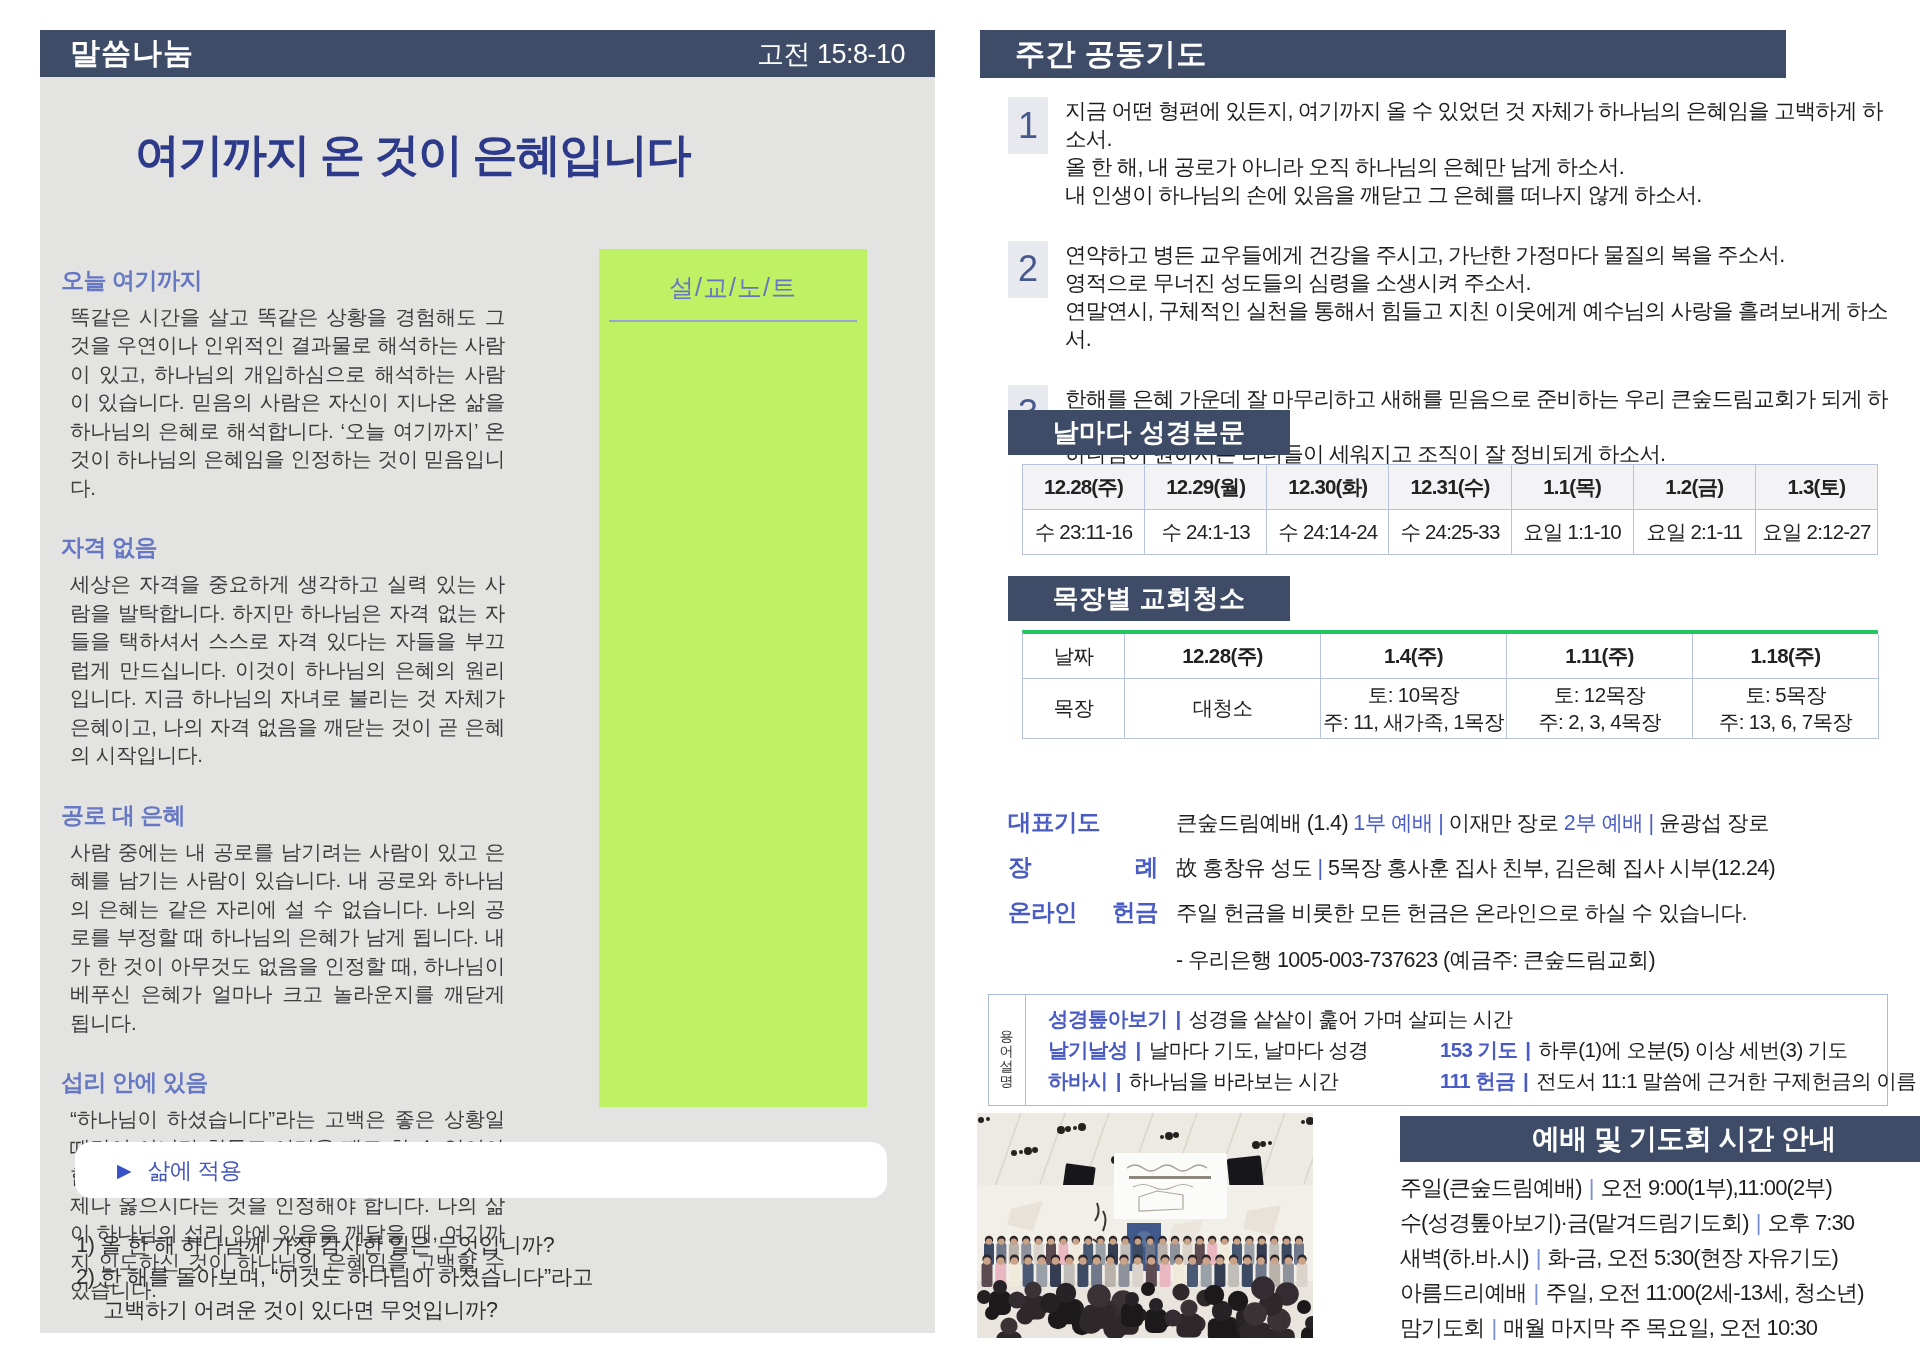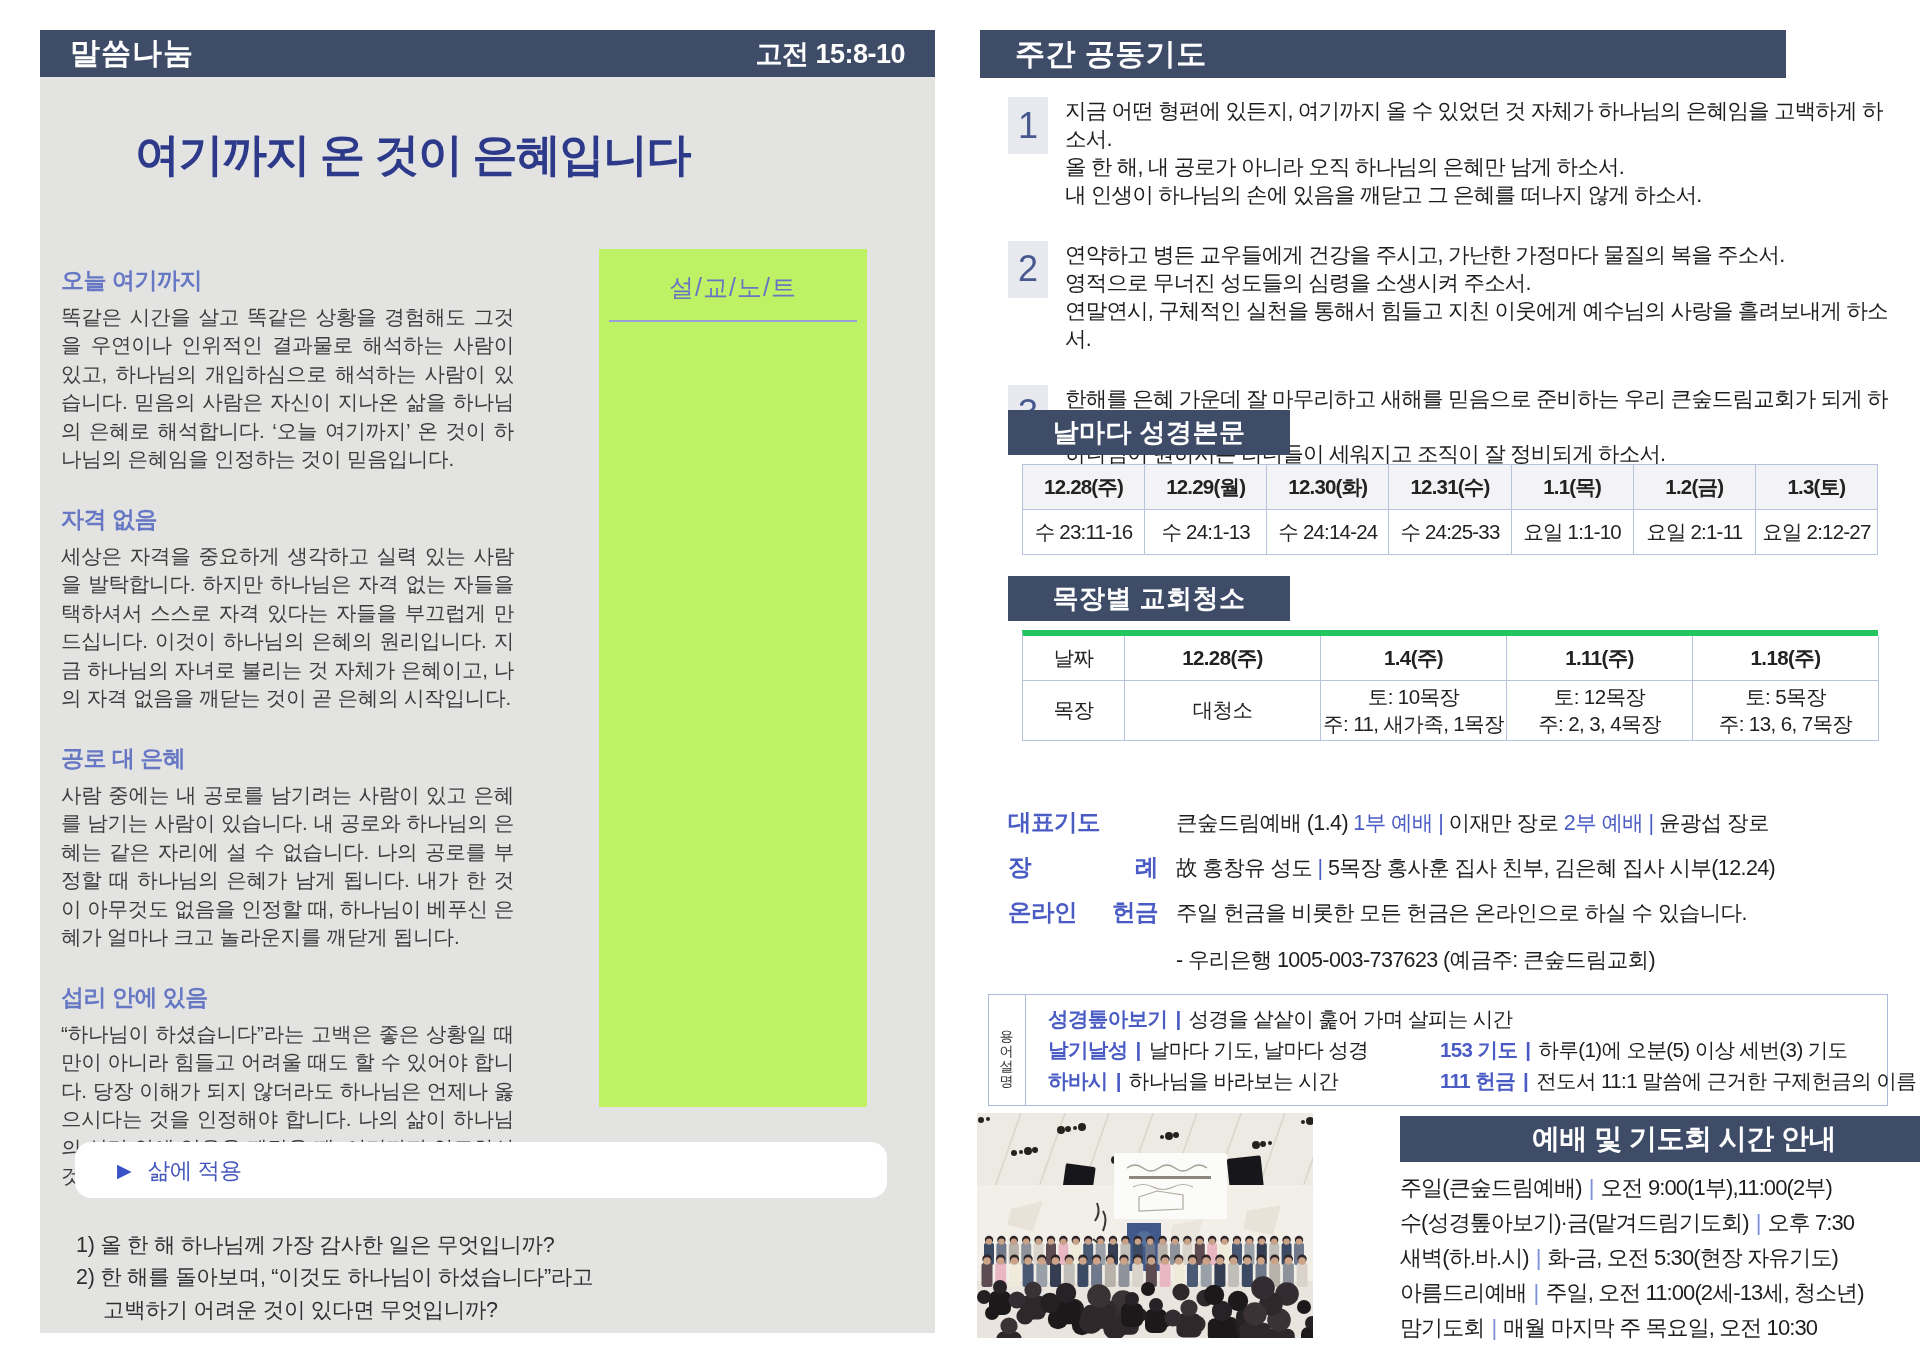--- a/index.html
+++ b/index.html
@@ -3,27 +3,27 @@
 <meta charset="utf-8">
 <style>
   html,body{margin:0;padding:0;background:#ffffff;}
   body{font-family:"Liberation Sans","DejaVu Sans",sans-serif;}
   #page{position:relative;width:1920px;height:1358px;background:#fff;overflow:hidden;}
 
   
   .left-header{position:absolute;left:40px;top:30px;width:895px;height:47px;background:#3e4c68;
     display:flex;align-items:center;justify-content:space-between;padding:0 30px;box-sizing:border-box;color:#fff;}
   .lh-title{font-size:30px;font-weight:bold;letter-spacing:1px;}
-  .lh-verse{font-size:27px;font-weight:bold;letter-spacing:-0.5px;}
+  .lh-verse{font-size:27px;font-weight:normal;letter-spacing:-0.5px;}
   .left-panel{position:absolute;left:40px;top:77px;width:895px;height:1256px;background:#e3e3e2;}
   .sermon-title{position:absolute;left:0;top:48px;width:745px;text-align:center;
     font-size:45px;font-weight:bold;color:#2d3a8a;letter-spacing:-1.5px;}
   .sections{position:absolute;left:21px;top:188px;width:453px;}
   .sec-h{margin:0 0 7px;font-size:23px;color:#6677c4;font-weight:bold;letter-spacing:-0.5px;}
-  .sec-p{margin:0 0 30px;font-size:20.5px;line-height:1.39;color:#3d3d3d;text-align:justify;letter-spacing:-0.2px;}
+  .sec-p{margin:0 9px 30px;font-size:20.5px;line-height:1.39;color:#3d3d3d;text-align:justify;letter-spacing:-0.2px;}
   .notes-box{position:absolute;left:559px;top:172px;width:268px;height:858px;background:#bef264;}
   .notes-title{margin:22px 10px 0;text-align:center;font-size:25px;color:#6a74c2;
     padding-bottom:16px;border-bottom:2px solid #9aa1d4;letter-spacing:1px;}
   .apply-box{position:absolute;left:35px;top:1065px;width:812px;height:56px;background:#fff;border-radius:16px;
     display:flex;align-items:center;padding-left:42px;box-sizing:border-box;gap:16px;}
   .apply-arrow{color:#3952c8;font-size:19px;}
   .apply-label{color:#4456bc;font-size:22.5px;font-weight:500;letter-spacing:-0.5px;}
   .questions{position:absolute;left:36px;top:1152px;font-size:21.5px;color:#2f2f2f;line-height:1.5;letter-spacing:-0.3px;}
   .q-indent{padding-left:27px;}
 
@@ -44,21 +44,21 @@
   #comm-bar{left:1008px;top:750px;}
 
   .bible-table{position:absolute;left:1022px;top:464px;width:856px;display:grid;grid-template-columns:repeat(7,1fr);
     border-top:1px solid #b7c3dc;border-left:1px solid #b7c3dc;background:#fff;box-sizing:border-box;}
   .bcell{border-right:1px solid #b7c3dc;border-bottom:1px solid #b7c3dc;height:45px;display:flex;align-items:center;
     justify-content:center;font-size:20.5px;color:#222;letter-spacing:-0.8px;box-sizing:border-box;}
   .bhead{background:#f3f3f5;font-weight:600;}
 
   .clean-table{position:absolute;left:1022px;top:630px;width:856px;display:grid;
     grid-template-columns:102px 196px 186px 186px 186px;
-    border-top:6px solid #22c55e;border-left:1px solid #b7c3dc;background:#fff;box-sizing:border-box;}
+    border-top:4px solid #22c55e;border-left:1px solid #b7c3dc;background:#fff;box-sizing:border-box;}
   .ccell{border-right:1px solid #b7c3dc;border-bottom:1px solid #b7c3dc;display:flex;flex-direction:column;
     align-items:center;justify-content:center;font-size:20.5px;color:#222;letter-spacing:-0.6px;box-sizing:border-box;}
   .c-r1{height:45px;font-weight:600;}
   .c-r2{height:60px;line-height:1.3;}
   .c-lab{font-weight:400;}
 
   .community{position:absolute;left:1008px;top:806px;width:882px;}
   .comm-row{display:flex;margin-bottom:13px;align-items:baseline;}
   .comm-label{flex:0 0 150px;margin-right:18px;color:#4a5cc4;font-size:23.5px;font-weight:bold;
     text-align:justify;text-align-last:justify;letter-spacing:-0.5px;}

